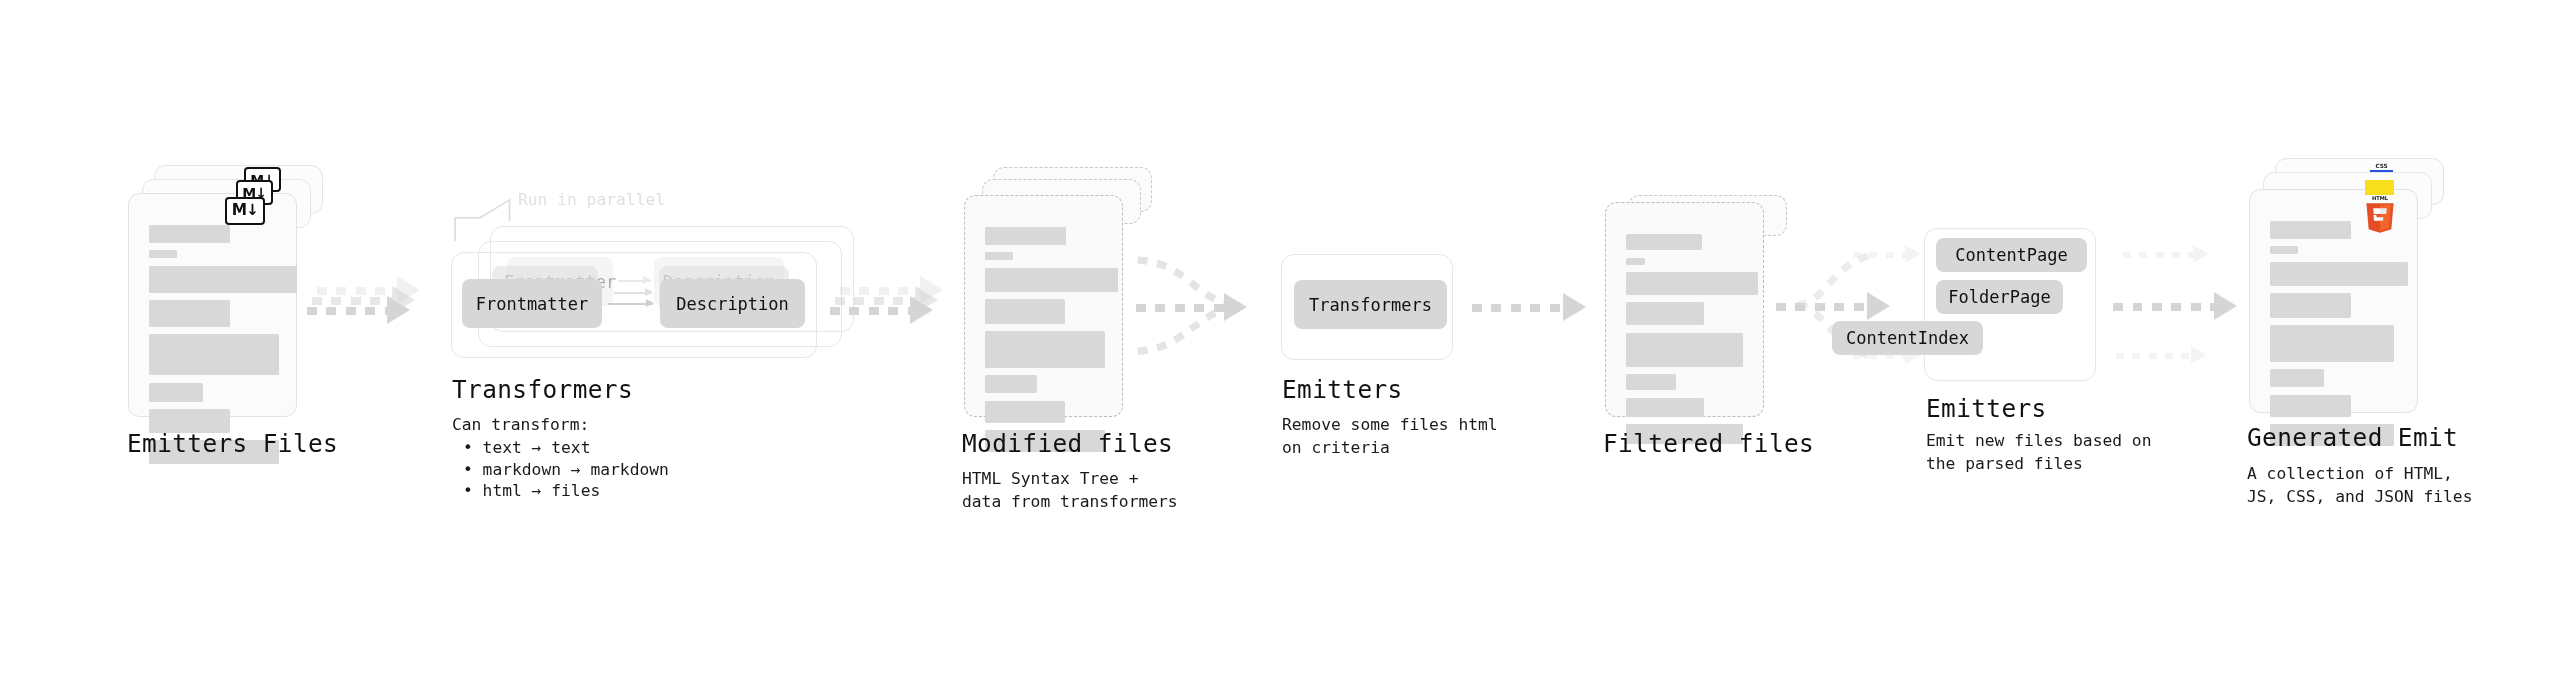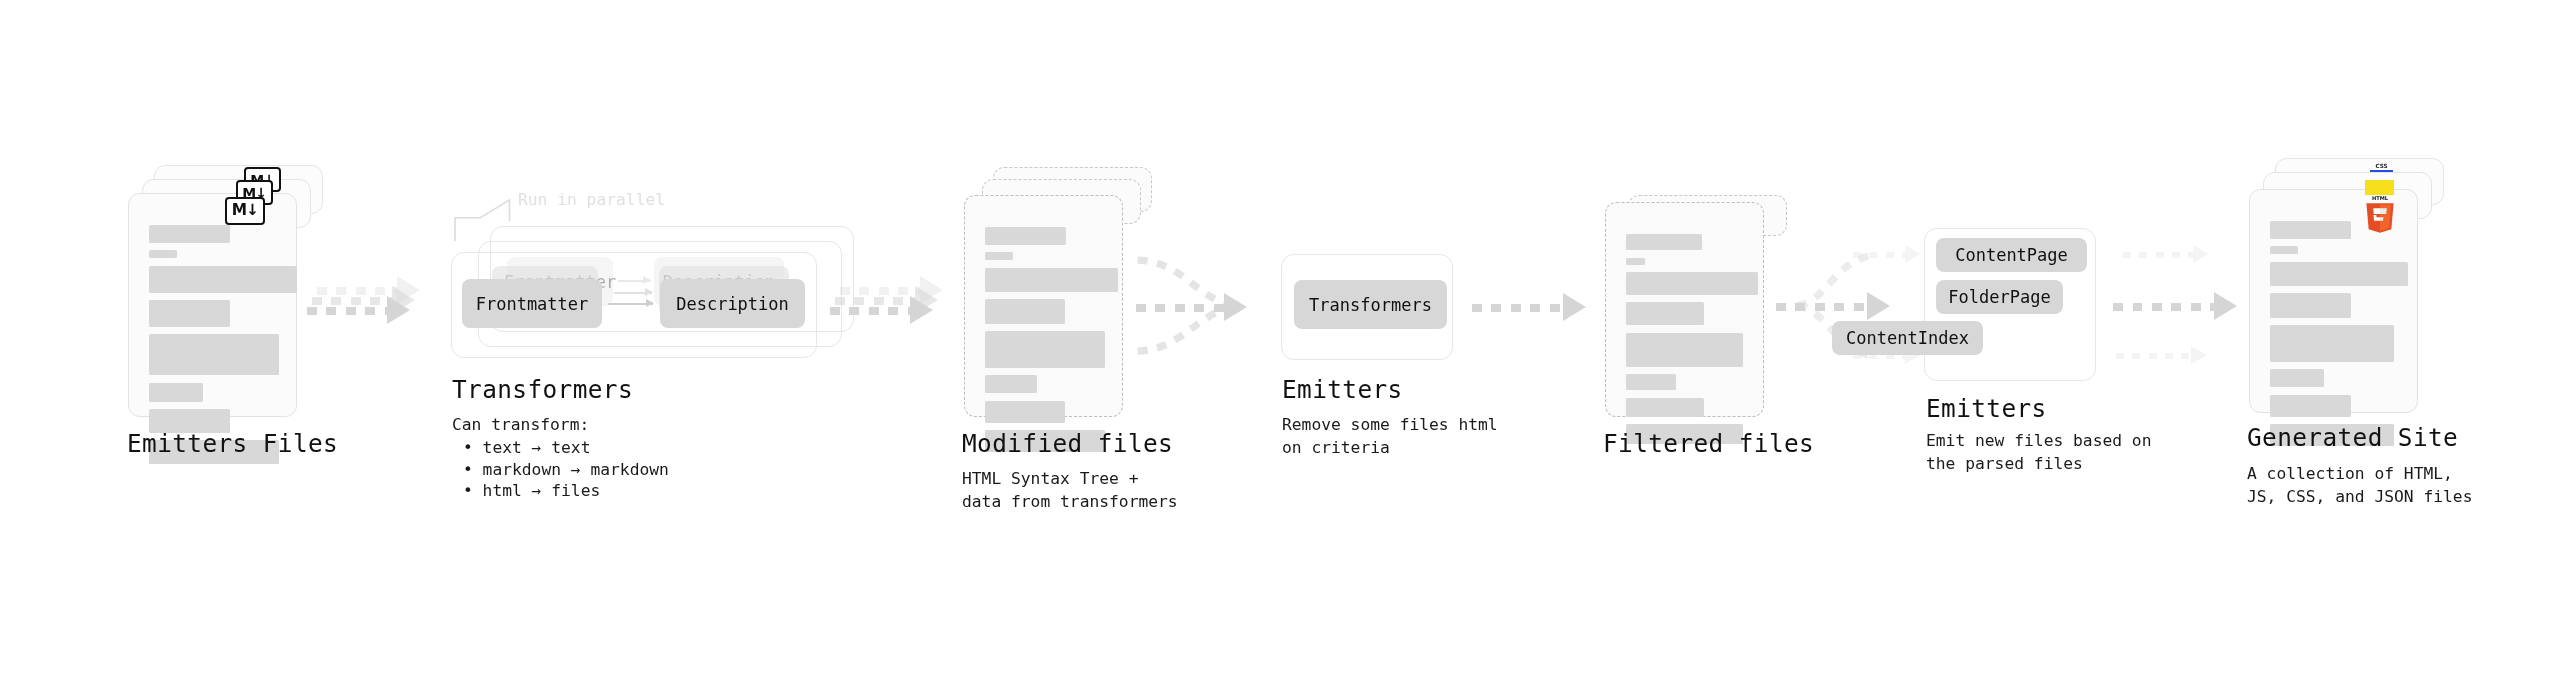--- a/index.html
+++ b/index.html
@@ -315,19 +315,19 @@
     <div class="html5" style="left:2363px;top:195px;">
       <svg viewBox="0 0 60 68" width="34" height="39">
         <text x="30" y="9" font-size="9" font-weight="bold" text-anchor="middle" fill="#111" font-family="DejaVu Sans, sans-serif">HTML</text>
         <path d="M6 14 L54 14 L50 60 L30 66 L10 60 Z" fill="#e44d26"></path>
         <path d="M30 17 L30 63 L46 58 L49.5 17 Z" fill="#f16529"></path>
         <path d="M30 23 L18 23 L19 33 L30 33 L30 39 L24 39 L23.5 35 L18.5 35 L19.5 45 L30 45 L30 23 Z" fill="#ffffff"></path>
         <path d="M30 23 L42 23 L41 33 L30 33 L30 39 L36 39 L35.4 45 L30 45 L30 23 Z" fill="#ebebeb"></path>
       </svg>
     </div>
 
-    <div class="stage-title" style="position:absolute;left:2247px;top:423px;">Generated Site</div>
+    <div class="stage-title" style="position:absolute;left:2247px;top:423px;">Generated Emit</div>
     <div class="stage-desc" style="position:absolute;left:2247px;top:462px;">A collection of HTML,
 JS, CSS, and JSON files</div>
   </div>
 
 </div>
 
 
 </body></html>

